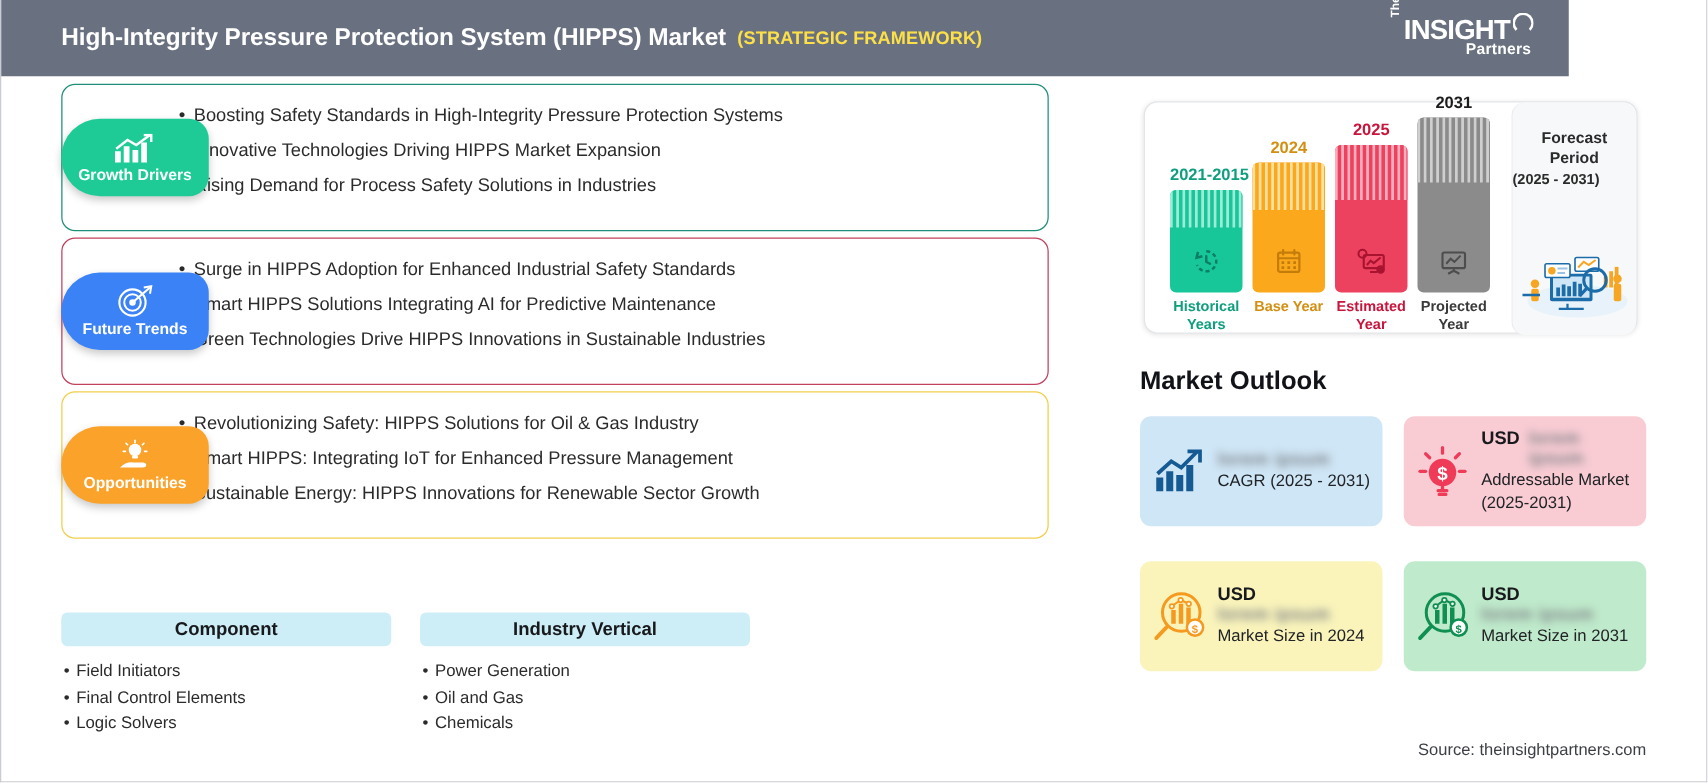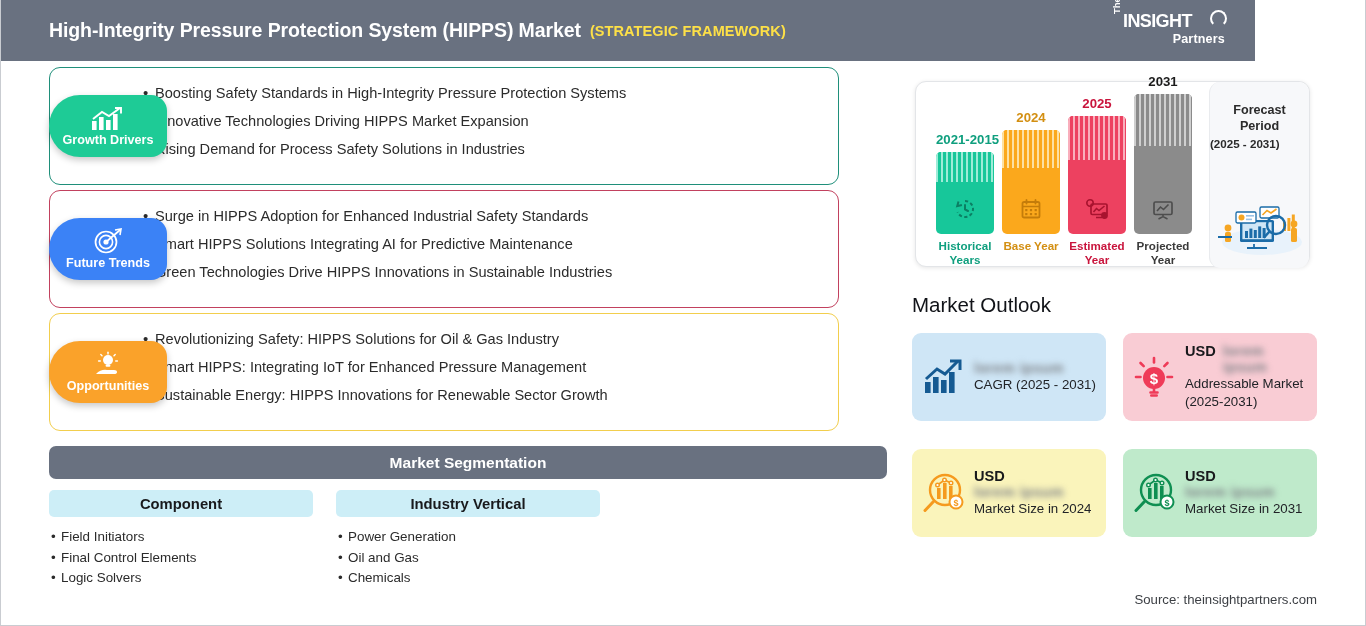--- a/index.html
+++ b/index.html
@@ -47,21 +47,21 @@
   }
   .logo-the {
     position: absolute; left: 2px; top: 4px;
     font-size: 9.5px; font-weight: bold;
     transform: rotate(-90deg); transform-origin: left top;
     letter-spacing: 0px;
     white-space: nowrap;
   }
   .logo-insight {
     position: absolute; left: 14px; top: 1px;
-    font-size: 18px; font-weight: bold;
+    font-size: 22px; font-weight: bold;
     letter-spacing: -0.6px;
   }
   .logo-partners {
     position: absolute; right: 4px; top: 22px;
     font-size: 12.5px; font-weight: bold;
     letter-spacing: 0.2px;
   }
   .logo-ring {
     position: absolute; right: 2px; top: 0px;
     width: 17px; height: 17px;
@@ -192,21 +192,21 @@
   .fp-title {
     margin-top: 20px; text-align: center;
     font-size: 12.6px; font-weight: bold; color: #2b2b2b;
     line-height: 16px;
   }
   .fp-range { text-align: left; font-size: 11.6px; font-weight: bold; color: #2b2b2b; margin-top: 3px; }
   .fp-art { position: absolute; left: 4px; bottom: 8px; }
 
   .outlook-title {
     position: absolute; left: 11px; top: 232px;
-    font-size: 20.5px; font-weight: normal; color: #111318;
+    font-size: 20.5px; font-weight: bold; color: #111318;
   }
 
   .ocard {
     position: absolute;
     border-radius: 9px;
     display: flex; align-items: center;
   }
   .ocard.a { left: 11px; top: 272px; width: 194px; height: 88px; background: #cfe6f6; }
   .ocard.b { left: 222px; top: 272px; width: 194px; height: 88px; background: #f9ccd4; }
   .ocard.c { left: 11px; top: 388px; width: 194px; height: 88px; background: #faf4bb; }
@@ -306,21 +306,20 @@
               <path d="M24.2 3.6 L23 4.8"></path>
             <path d="M7.6 10 L9.3 10"></path>
               <path d="M26.4 10 L24.7 10"></path>
           </g>
           <path d="M5 23 Q10 18 16 19 L23 19 Q26 19 26 21 Q26 23 23 23 Z" fill="#fff"></path>
         </svg>
       </div>
       <div class="badge-label">Opportunities</div>
     </div>
 
-    <div class="seg-header">Market Segmentation</div>
 
     <div class="seg-col c1">
       <div class="seg-chip">Component</div>
       <ul class="seg-list">
         <li>Field Initiators</li>
         <li>Final Control Elements</li>
         <li>Logic Solvers</li>
       </ul>
     </div>
 

